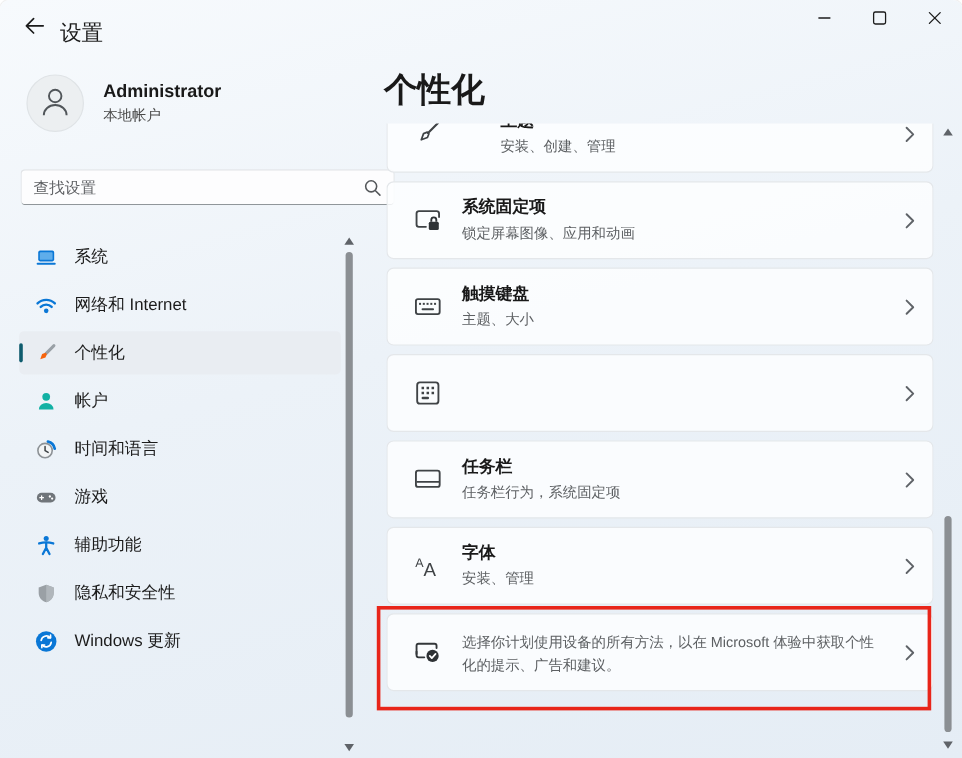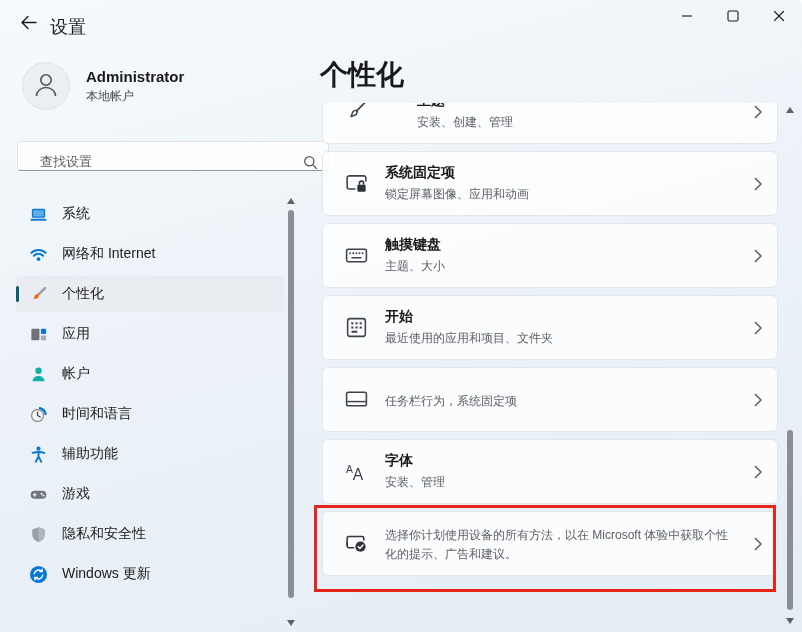--- a/index.html
+++ b/index.html
@@ -16,21 +16,21 @@
   .win-btn{width:46px;height:34px;display:flex;align-items:center;justify-content:center;cursor:pointer;}
   
   .sidebar{position:absolute;left:0;top:48px;width:300px;bottom:0;}
   .profile{position:absolute;left:22px;top:14px;display:flex;align-items:center;cursor:pointer;}
   .avatar{width:48px;height:48px;border-radius:50%;background:#eceff1;display:flex;align-items:center;justify-content:center;border:1px solid #dfe3e6;}
   .profile-text{margin-left:16px;}
   .profile-name{font-size:15px;font-weight:bold;color:#191919;}
   .profile-type{font-size:12px;color:#4a4a4a;margin-top:3px;}
   .searchbox{position:absolute;left:17px;top:93px;width:312px;height:30px;background:#fdfdfe;
     border:1px solid #e0e3e6;border-bottom:1px solid #90969a;border-radius:4px;
-    display:flex;align-items:flex-end;padding:0 10px 0 20px;}
+    display:flex;align-items:center;padding:0 10px 0 8px;}
   .searchbox input{flex:1;border:none;outline:none;background:transparent;font-size:13px;color:#333;font-family:inherit;}
   .searchbox input::placeholder{color:#5d5f62;}
   .search-btn{display:flex;align-items:center;cursor:pointer;}
   .nav{position:absolute;left:16px;top:148px;width:268px;}
   .nav-item{position:relative;height:36px;margin-bottom:4px;border-radius:4px;display:flex;align-items:center;padding-left:13px;cursor:pointer;}
   .nav-item.selected{background:#e9edf2;}
   .nav-item.selected::before{content:"";position:absolute;left:0;top:10px;width:3px;height:16px;border-radius:2px;background:#0f5c6e;}
   .nav-icon{width:19px;height:19px;display:flex;align-items:center;justify-content:center;margin-right:14px;flex:none;}
   .nav-label{font-size:14px;color:#1b1b1b;white-space:nowrap;}
   
@@ -149,73 +149,63 @@
       <div class="nav-item selected">
         <span class="nav-icon">
           <svg viewBox="0 0 20 20" width="19" height="19">
               <path d="M16.8 3.2 L9.8 10.2" stroke="#99a0a6" stroke-width="2.6" stroke-linecap="round"></path>
               <path d="M9.4 9.4 l-3 1.2 -1.6 4.6 4.6-1.6 1.2-3 z" fill="#f7630c"></path>
             </svg>
         </span>
         <span class="nav-label">个性化</span>
       </div>
 
-      <div class="nav-item">
-        <span class="nav-icon">
-          <svg viewBox="0 0 20 20" width="19" height="19">
-              <rect x="2.5" y="4" width="8.5" height="12" rx="1" fill="#6f7377"></rect>
-              <rect x="12.5" y="4" width="5.5" height="5.5" rx="1" fill="#0a77d6"></rect>
-              <rect x="12.5" y="11" width="5.5" height="5" rx="1" fill="#a7abae"></rect>
-            </svg>
-        </span>
-        <span class="nav-label">应用</span>
-      </div>
 
       <div class="nav-item">
         <span class="nav-icon">
           <svg viewBox="0 0 20 20" width="19" height="19">
               <circle cx="10" cy="6" r="3.4" fill="#12b1a4"></circle>
               <path d="M3.6 17 a6.4 5.6 0 0 1 12.8 0 z" fill="#12b1a4"></path>
             </svg>
         </span>
         <span class="nav-label">帐户</span>
       </div>
 
       <div class="nav-item">
         <span class="nav-icon">
           <svg viewBox="0 0 20 20" width="19" height="19">
               <path d="M11.5 3.2 a8 8 0 0 1 6 6.2" stroke="#0a77d6" stroke-width="2.4" fill="none" stroke-linecap="round"></path>
               <circle cx="9" cy="11" r="6.3" fill="#f2f4f5" stroke="#8d9296" stroke-width="1.4"></circle>
               <path d="M9 7.4 V11 l2.7 1.7" stroke="#3c4043" stroke-width="1.3" fill="none" stroke-linecap="round"></path>
             </svg>
         </span>
         <span class="nav-label">时间和语言</span>
-      </div>
-
-      <div class="nav-item">
-        <span class="nav-icon">
-          <svg viewBox="0 0 20 20" width="19" height="19">
-              <circle cx="10" cy="3.9" r="2.2" fill="#0a77d6"></circle>
-              <path d="M3.8 8.3 Q10 6.5 16.2 8.3" stroke="#0a77d6" stroke-width="2" fill="none" stroke-linecap="round"></path>
-              <path d="M10 7.6 V12 M10 12 L7.1 17.6 M10 12 L12.9 17.6" stroke="#0a77d6" stroke-width="2" fill="none" stroke-linecap="round"></path>
-            </svg>
-        </span>
-        <span class="nav-label">辅助功能</span>
       </div>
 
       <div class="nav-item">
         <span class="nav-icon">
           <svg viewBox="0 0 20 20" width="19" height="19">
               <rect x="1.8" y="6" width="16.4" height="8.4" rx="4.2" fill="#70757a"></rect>
               <path d="M6 8.6 v3.2 M4.4 10.2 h3.2" stroke="#fff" stroke-width="1.1" stroke-linecap="round"></path>
               <circle cx="13.2" cy="9.2" r="1" fill="#fff"></circle>
               <circle cx="15.2" cy="11" r="1" fill="#fff"></circle>
             </svg>
         </span>
         <span class="nav-label">游戏</span>
+      </div>
+
+      <div class="nav-item">
+        <span class="nav-icon">
+          <svg viewBox="0 0 20 20" width="19" height="19">
+              <circle cx="10" cy="3.9" r="2.2" fill="#0a77d6"></circle>
+              <path d="M3.8 8.3 Q10 6.5 16.2 8.3" stroke="#0a77d6" stroke-width="2" fill="none" stroke-linecap="round"></path>
+              <path d="M10 7.6 V12 M10 12 L7.1 17.6 M10 12 L12.9 17.6" stroke="#0a77d6" stroke-width="2" fill="none" stroke-linecap="round"></path>
+            </svg>
+        </span>
+        <span class="nav-label">辅助功能</span>
       </div>
 
       <div class="nav-item">
         <span class="nav-icon">
           <svg viewBox="0 0 20 20" width="19" height="19">
               <path d="M10 2.4 L16.6 4.8 V9.4 C16.6 13.8 13.8 16.6 10 17.8 C6.2 16.6 3.4 13.8 3.4 9.4 V4.8 Z" fill="#9aa0a5"></path>
               <path d="M10 2.4 L16.6 4.8 V9.4 C16.6 13.8 13.8 16.6 10 17.8 Z" fill="#b0b6bb"></path>
             </svg>
         </span>
         <span class="nav-label">隐私和安全性</span>
@@ -318,39 +308,36 @@
                 <rect x="7" y="7" width="2" height="2"></rect>
                 <rect x="11" y="7" width="2" height="2"></rect>
                 <rect x="15" y="7" width="2" height="2"></rect>
                 <rect x="7" y="11" width="2" height="2"></rect>
                 <rect x="11" y="11" width="2" height="2"></rect>
                 <rect x="15" y="11" width="2" height="2"></rect>
                 <rect x="7" y="15" width="6" height="2" rx="1"></rect>
               </g>
             </svg>
         </span>
-        <span class="card-text">
-          <span class="card-title">开始</span>
-          <span class="card-desc">最近使用的应用和项目、文件夹</span>
-        </span>
         <span class="card-chevron">
           <svg width="9" height="14" viewBox="0 0 9 14">
               <path d="M1.5 1.5 L7 7 L1.5 12.5" stroke="#5f6368" stroke-width="1.6" fill="none" stroke-linecap="round" stroke-linejoin="round"></path>
             </svg>
         </span>
       </div>
 
       <div class="card">
         <span class="card-icon">
           <svg viewBox="0 0 24 24" width="25" height="25">
               <rect x="2.5" y="5" width="19" height="13" rx="1.8" stroke="#3f4346" stroke-width="1.5" fill="none"></rect>
               <line x1="3" y1="14" x2="21" y2="14" stroke="#3f4346" stroke-width="1.4"></line>
             </svg>
         </span>
         <span class="card-text">
+          <span class="card-title">任务栏</span>
           <span class="card-desc">任务栏行为，系统固定项</span>
         </span>
         <span class="card-chevron">
           <svg width="9" height="14" viewBox="0 0 9 14">
               <path d="M1.5 1.5 L7 7 L1.5 12.5" stroke="#5f6368" stroke-width="1.6" fill="none" stroke-linecap="round" stroke-linejoin="round"></path>
             </svg>
         </span>
       </div>
 
       <div class="card">

